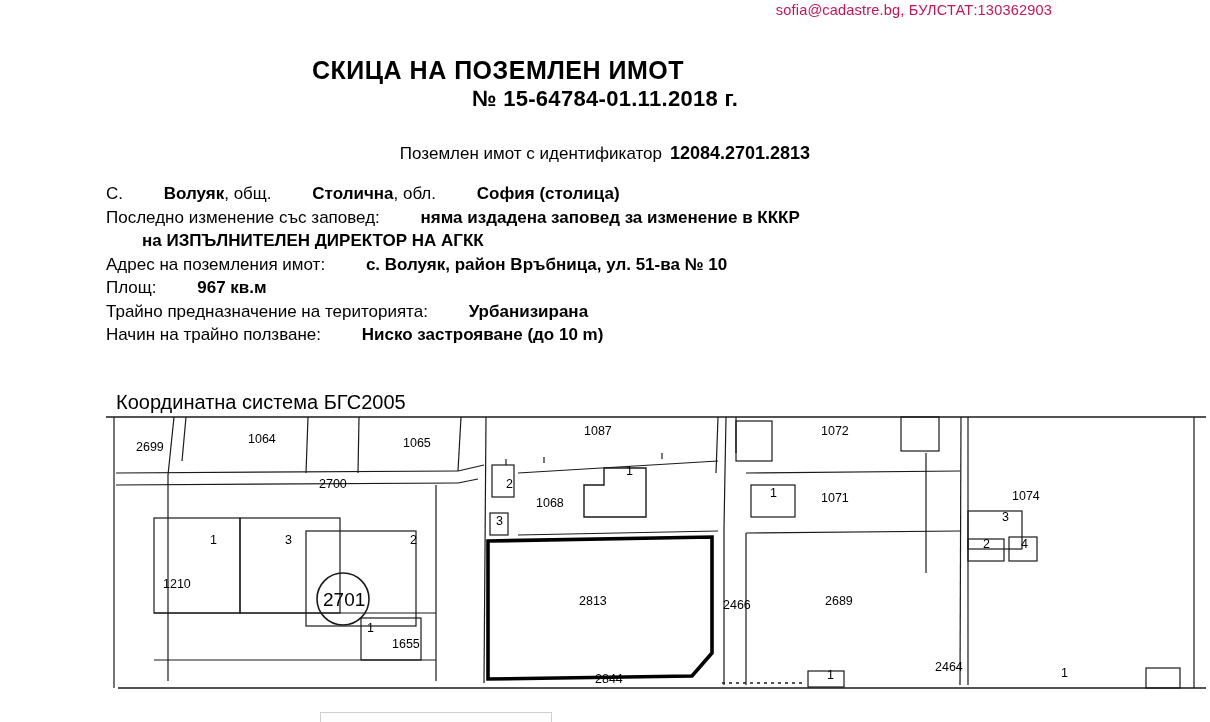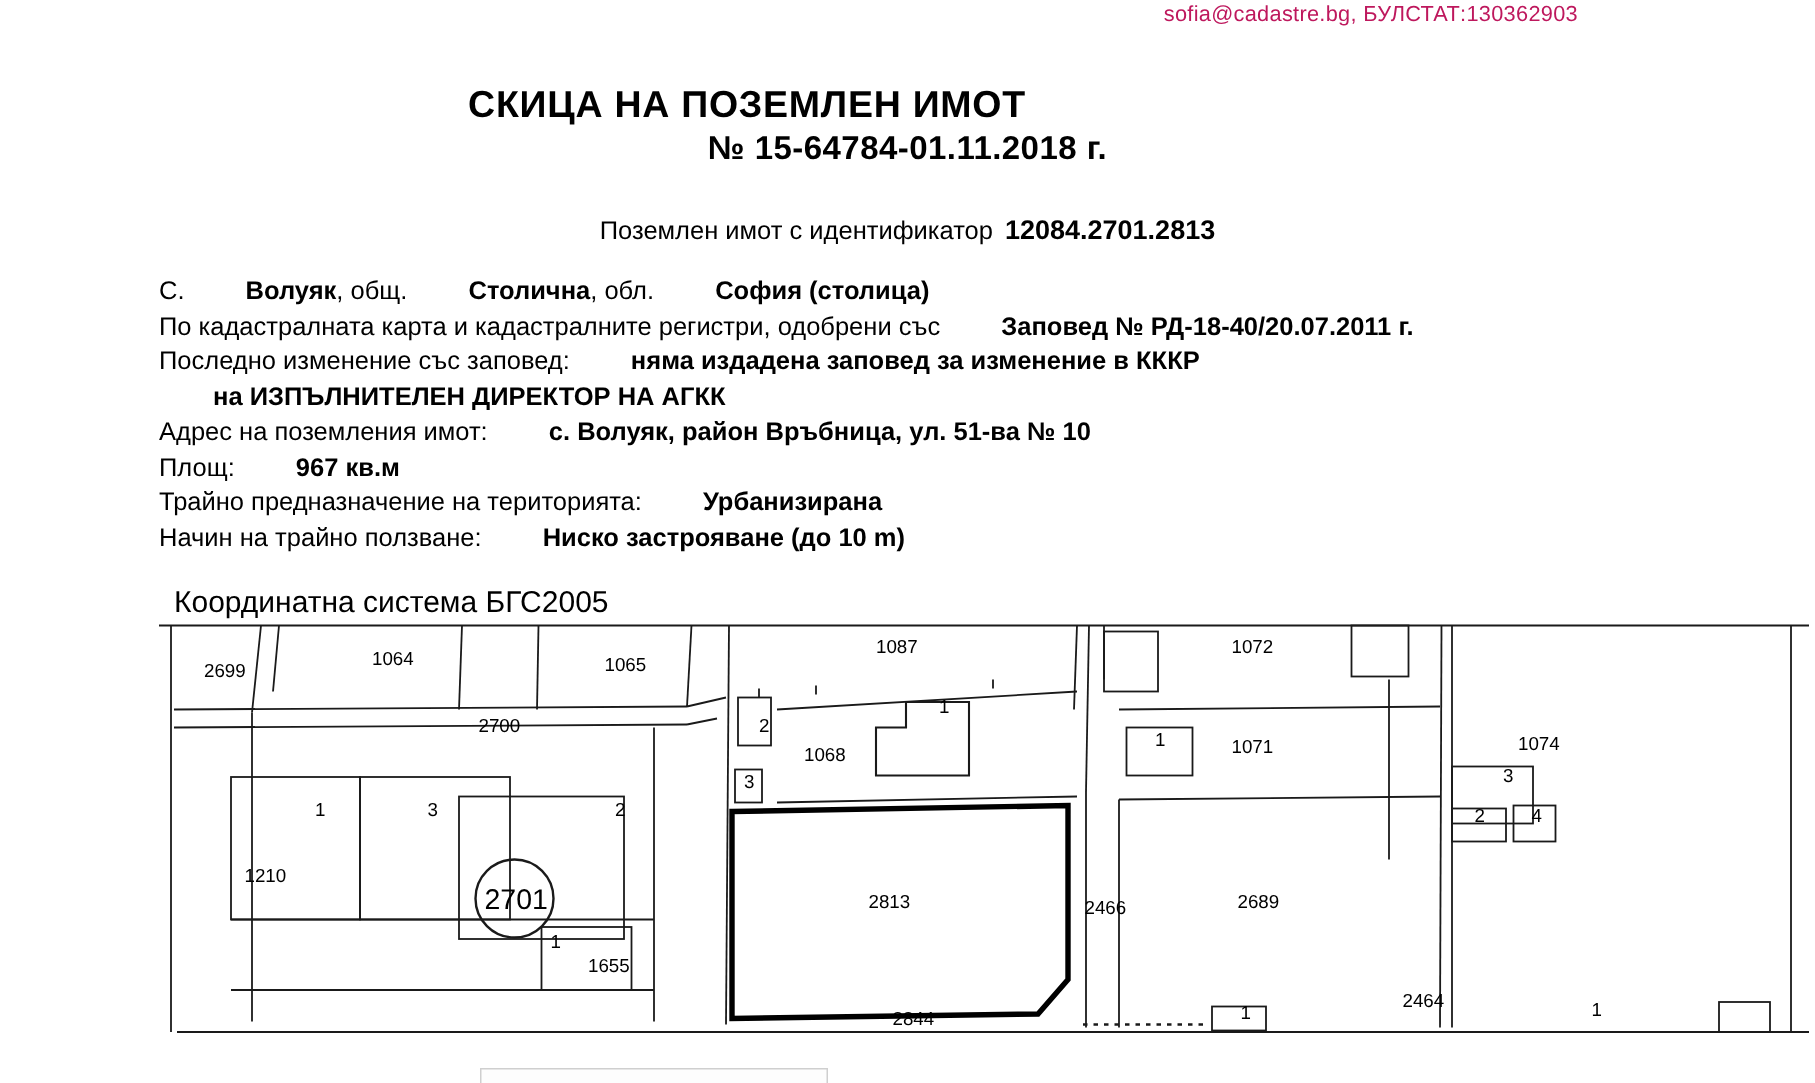--- a/index.html
+++ b/index.html
@@ -128,24 +128,20 @@
   <div class="subtitle">
     <span>Поземлен имот с  идентификатор</span><span class="ident">12084.2701.2813</span>
   </div>
 
   <div class="info-block">
     <div class="info-line">
       <span>С.</span>
       <span class="b">Волуяк</span><span>, общ.</span>
       <span class="b">Столична</span><span>, обл.</span>
       <span class="b">София (столица)</span>
-    </div>
-    <div class="info-line">
-      <span>По кадастралната карта и кадастралните регистри, одобрени със</span>
-      <span class="b">Заповед № РД-18-40/20.07.2011 г.</span>
     </div>
     <div class="info-line">
       <span>Последно изменение със заповед:</span>
       <span class="b">няма издадена заповед за изменение в КККР</span>
     </div>
     <div class="info-line b">на ИЗПЪЛНИТЕЛЕН ДИРЕКТОР НА АГКК</div>
     <div class="info-line">
       <span>Адрес на поземления имот:</span>
       <span class="b">с. Волуяк, район Връбница, ул. 51-ва № 10</span>
     </div>

